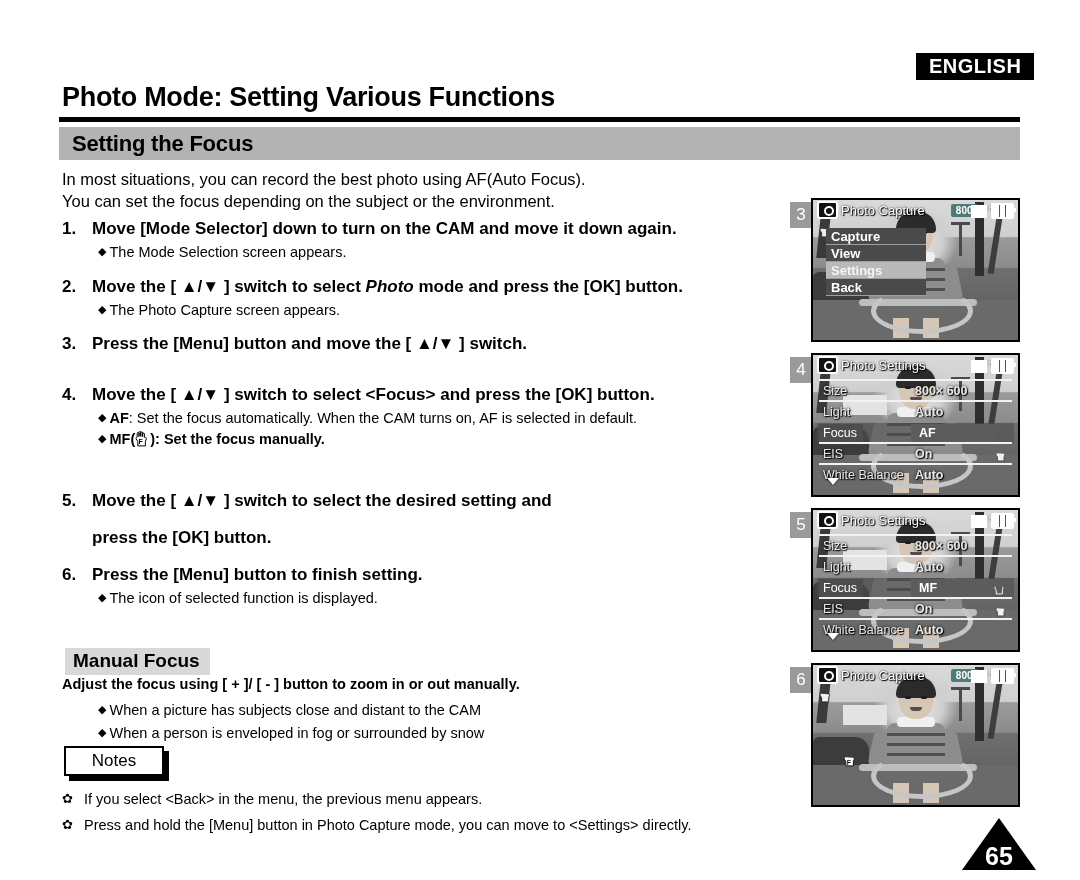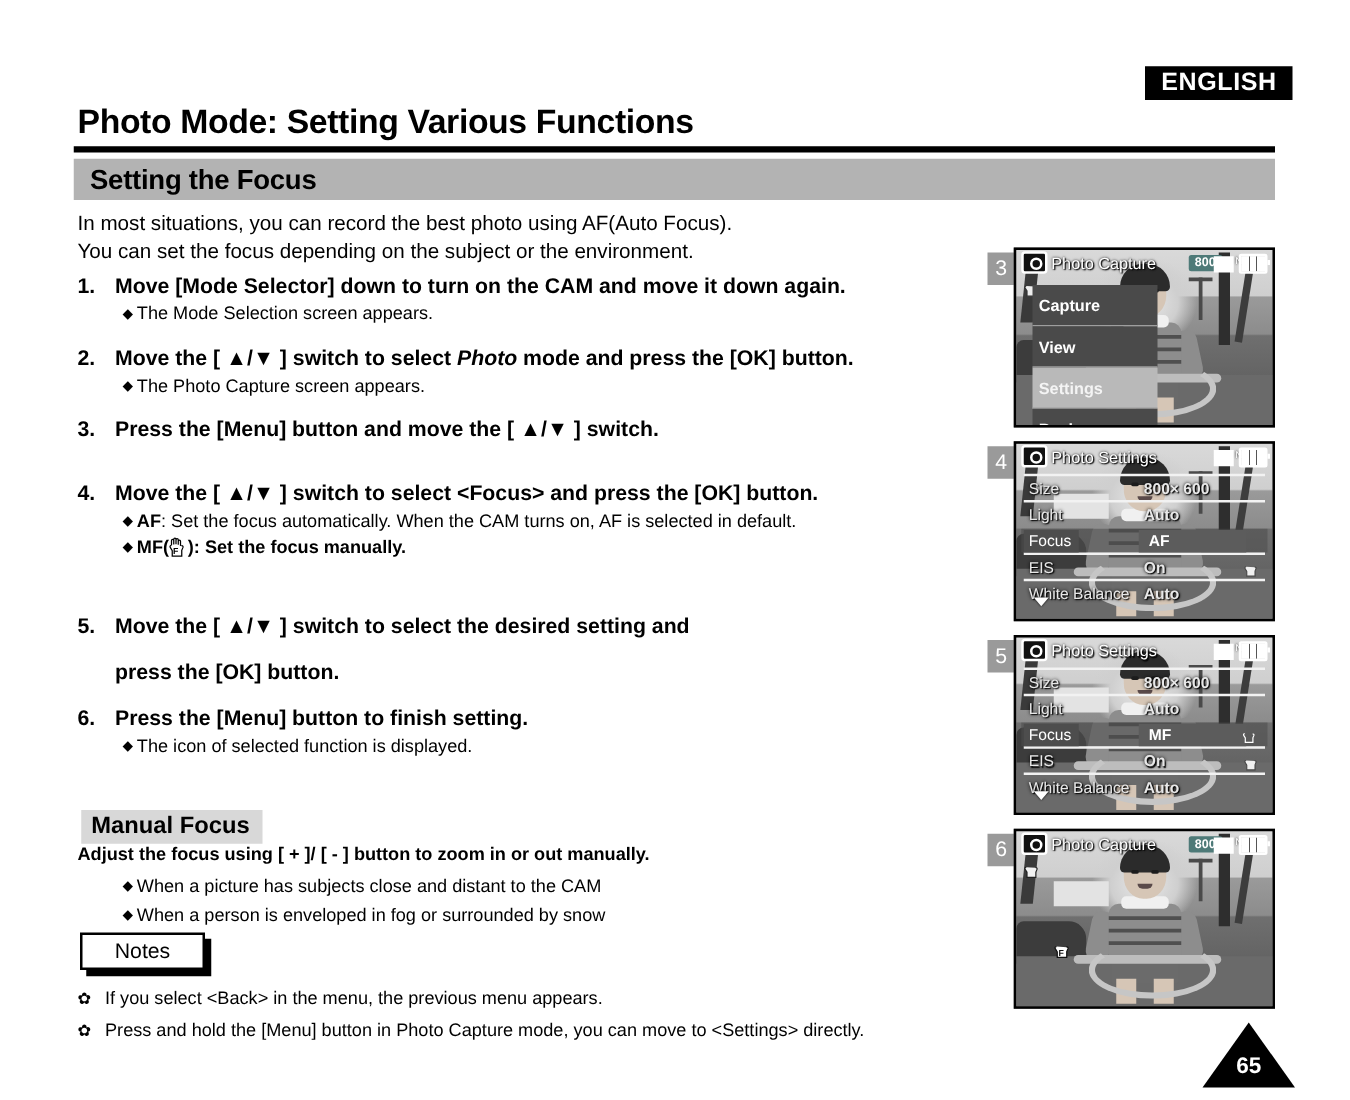--- a/index.html
+++ b/index.html
@@ -265,21 +265,21 @@
     position: absolute; left: 6px; top: 22px;
     width: 14px; height: 16px;
   }
 
   
   .menu-panel {
     position: absolute; left: 13px; top: 28px;
     width: 100px;
   }
   .menu-item {
-    height: 33px;
+    height: 17px;
     display: flex; align-items: center;
     padding-left: 5px;
     font-size: 13px; font-weight: bold;
     color: #fff;
     background: #4a4a4a;
     border-bottom: 1px solid #9e9e9e;
     box-sizing: border-box;
   }
   .menu-item.sel { background: #b9b9b9; color: #f4f4f4; }
 
@@ -351,21 +351,21 @@
   #page-tri {
     position: absolute; left: 0; top: 0;
     width: 0; height: 0;
     border-left: 37px solid transparent;
     border-right: 37px solid transparent;
     border-bottom: 52px solid #000;
   }
   #page-number {
     position: absolute; left: 0; top: 24px;
     width: 74px; text-align: center;
-    color: #fff; font-size: 18px; font-weight: bold;
+    color: #fff; font-size: 25px; font-weight: bold;
   }
 </style>
 </head>
 <body>
 
 <div id="english-badge">ENGLISH</div>
 <div id="page-title">Photo Mode: Setting Various Functions</div>
 <div id="title-rule"></div>
 <div id="section-bar"></div>
 <div id="section-bar-title">Setting the Focus</div>

